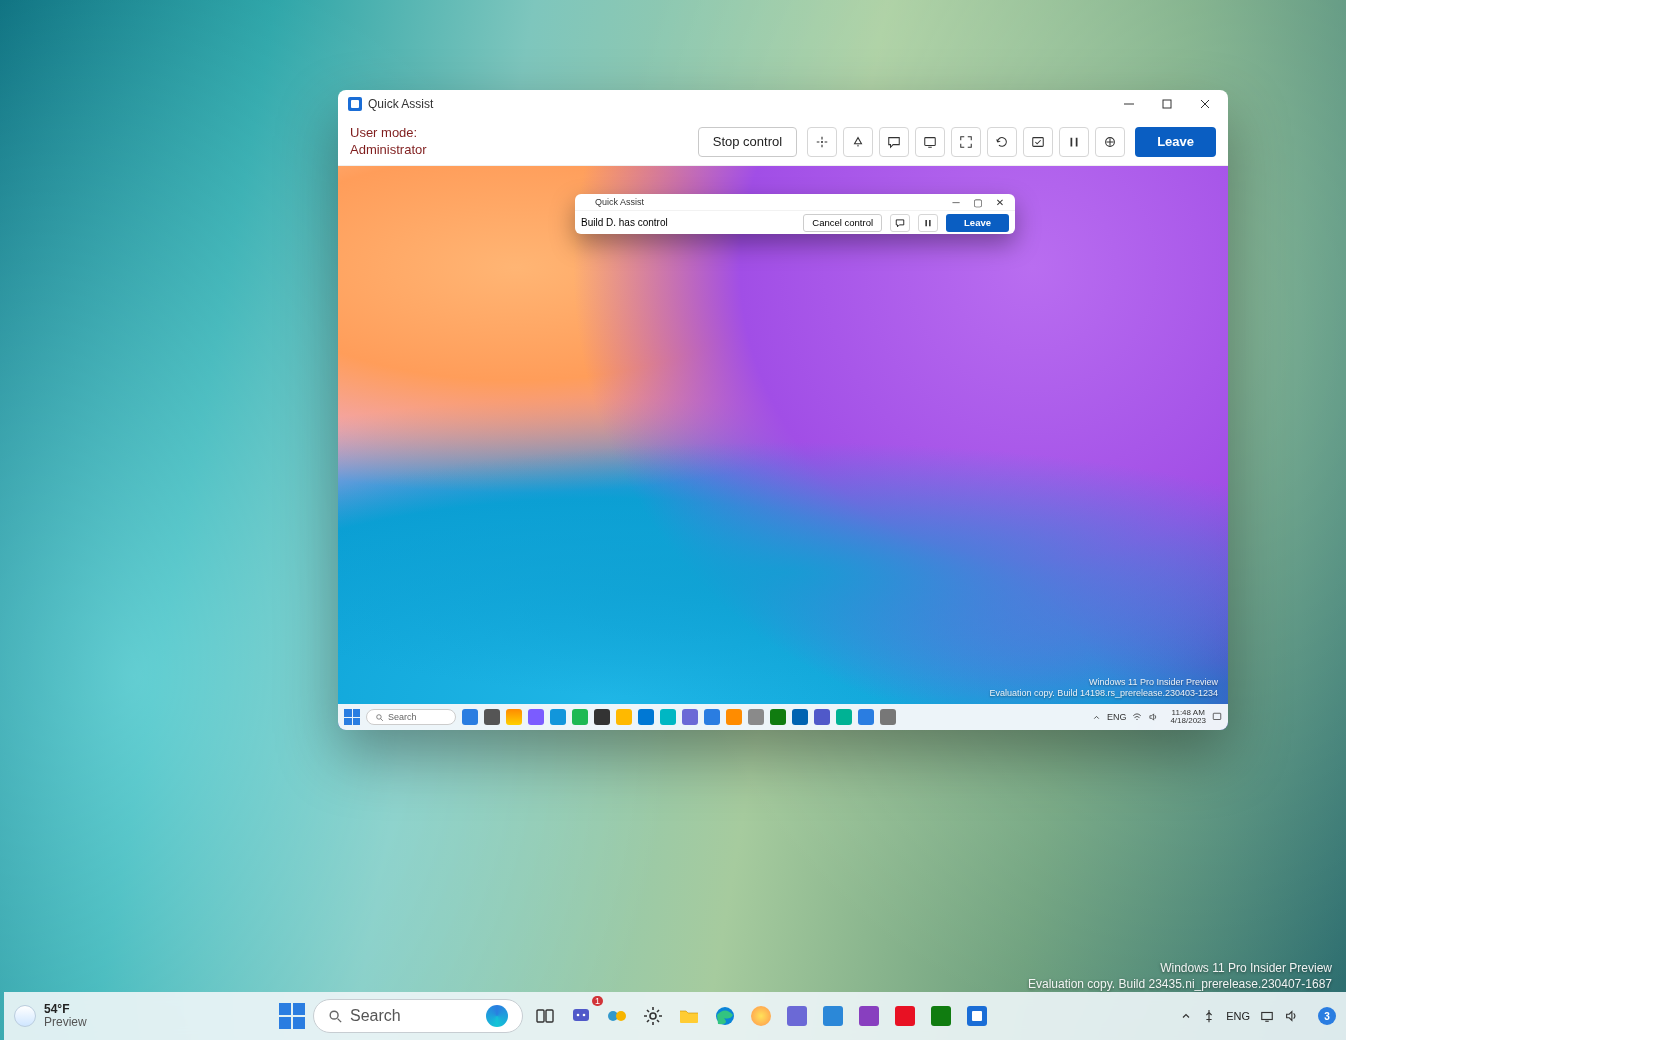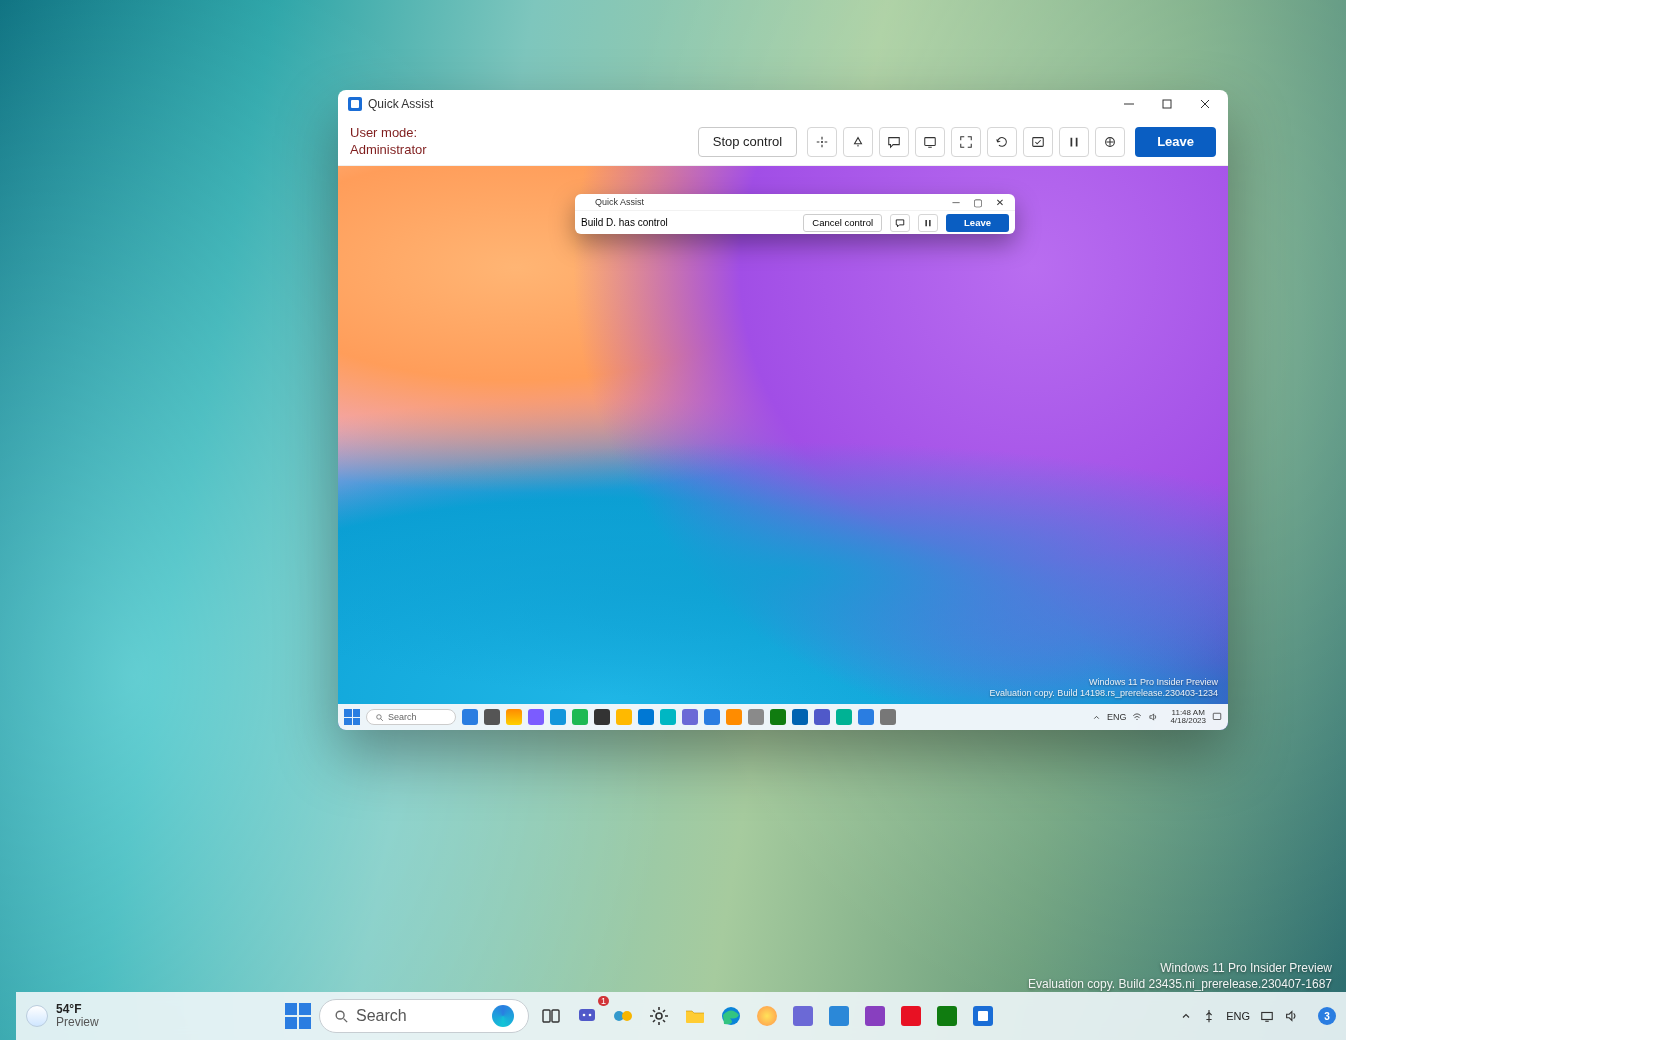--- a/index.html
+++ b/index.html
@@ -111,21 +111,21 @@
 
   
   .host-watermark{
     position:absolute; right:14px; bottom:48px; text-align:right;
     color:rgba(255,255,255,.92); font-size:12px; line-height:1.35;
     text-shadow:0 1px 3px rgba(0,0,0,.5);
   }
 
   
   .taskbar{
-    position:absolute;left:16px;right:0;bottom:0;height:48px;
+    position:absolute;left:4px;right:0;bottom:0;height:48px;
     background:rgba(235,244,246,.92);backdrop-filter:blur(6px);
     display:flex;align-items:center;padding:0 10px;
   }
   .tb-weather{display:flex;align-items:center;gap:8px;font-size:12px;color:#222;min-width:160px;}
   .tb-weather .wicon{width:22px;height:22px;border-radius:50%;background:linear-gradient(#fff,#cfe6ff);border:1px solid #bcd;}
   .tb-weather .wtxt{line-height:1.1;}
   .tb-center{flex:1;display:flex;align-items:center;justify-content:center;gap:8px;}
   .tb-start{width:26px;height:26px;display:grid;grid-template:1fr 1fr/1fr 1fr;gap:2px;}
   .tb-start span{background:#2a7de1;}
   .tb-search{display:flex;align-items:center;gap:8px;border:1px solid #c7cdd2;border-radius:18px;height:34px;padding:0 14px;width:210px;background:#fff;color:#555;}

